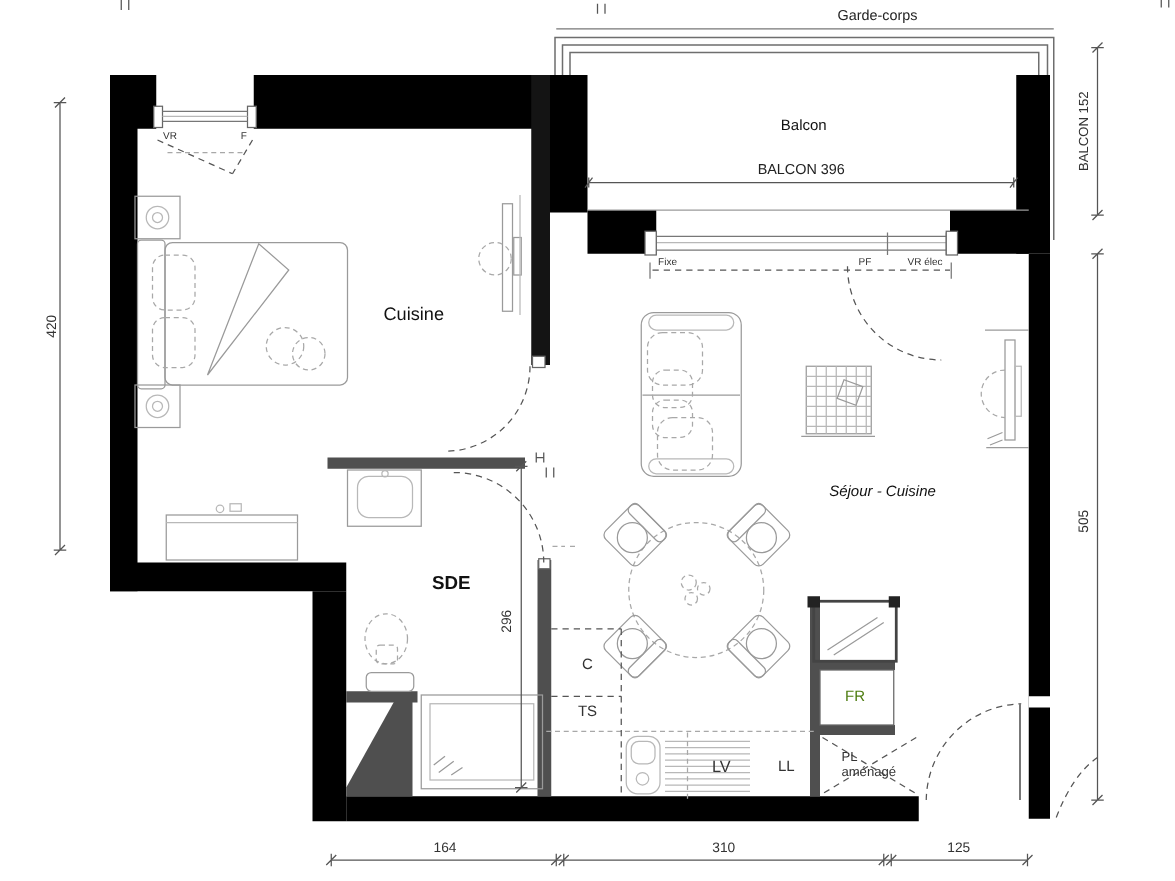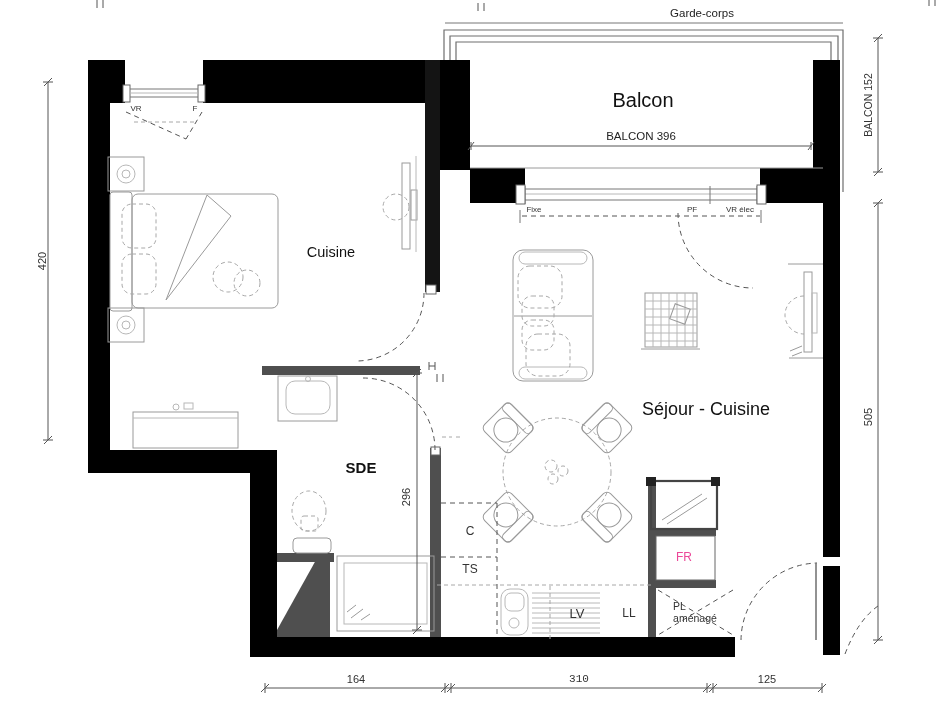--- a/index.html
+++ b/index.html
@@ -254,49 +254,49 @@
     <path d="M265,688 H822"></path>
     <path d="M265,683 V693 M261,692 L269,684"></path>
     <path d="M445,683 V693 M451,683 V693 M441,692 L449,684 M447,692 L455,684"></path>
     <path d="M707,683 V693 M713,683 V693 M703,692 L711,684 M709,692 L717,684"></path>
     <path d="M822,683 V693 M818,692 L826,684"></path>
   </g>
 </svg>
 
 <div class="lbl" style="left:702px;top:14px;font-size:11.5px;color:#222;">Garde-corps</div>
 
-<div class="lbl room" style="left:643px;top:100px;font-size:20px;">Balcon</div>
+<div class="lbl room" style="left:643px;top:100px;font-size:12px;">Balcon</div>
 
 <div class="lbl" style="left:641px;top:137px;font-size:11.5px;color:#222;">BALCON 396</div>
 
 <div class="lbl small" style="left:534px;top:210px;">Fixe</div>
 <div class="lbl small" style="left:692px;top:210px;">PF</div>
 <div class="lbl small" style="left:740px;top:210px;">VR élec</div>
 
 <div class="lbl small" style="left:136px;top:109px;">VR</div>
 <div class="lbl small" style="left:195px;top:109px;">F</div>
 
 <div class="lbl room" style="left:331px;top:252px;font-size:14.5px;">Cuisine</div>
 
-<div class="lbl room" style="left:706px;top:409px;font-size:18px;">Séjour - Cuisine</div>
+<div class="lbl room" style="left:706px;top:393px;font-size:12px;font-style:italic;">Séjour - Cuisine</div>
 
 <div class="lbl room" style="left:361px;top:467px;font-size:15px;font-weight:700;">SDE</div>
 
 <div class="lbl" style="left:470px;top:531px;font-size:12px;color:#333;">C</div>
 <div class="lbl" style="left:470px;top:569px;font-size:12px;color:#333;text-align:center;">TS</div>
 <div class="lbl" style="left:577px;top:613px;font-size:13px;color:#333;">LV</div>
 <div class="lbl" style="left:629px;top:613px;font-size:12px;color:#333;">LL</div>
-<div class="lbl" style="left:684px;top:557px;font-size:12px;color:#ec4899;">FR</div>
+<div class="lbl" style="left:684px;top:557px;font-size:12px;color:#4d7c0f;">FR</div>
 
 <div class="lbl two-line" style="left:695px;top:612px;font-size:10.5px;color:#333;">
   <span>PL</span>
   <span>aménagé</span>
 </div>
 
 <div class="lbl rot dimtxt" style="left:42px;top:261px;">420</div>
 <div class="lbl rot" style="left:868px;top:105px;font-size:10.5px;color:#333;">BALCON 152</div>
 <div class="lbl rot dimtxt" style="left:868px;top:417px;">505</div>
 <div class="lbl rot dimtxt" style="left:406px;top:497px;">296</div>
 <div class="lbl dimtxt" style="left:356px;top:679px;">164</div>
-<div class="lbl dimtxt" style="left:579px;top:679px;font-family:Liberation Mono, monospace;">310</div>
+<div class="lbl dimtxt" style="left:579px;top:679px;">310</div>
 <div class="lbl dimtxt" style="left:767px;top:679px;">125</div>
 
 </div>
 
 </body></html>

